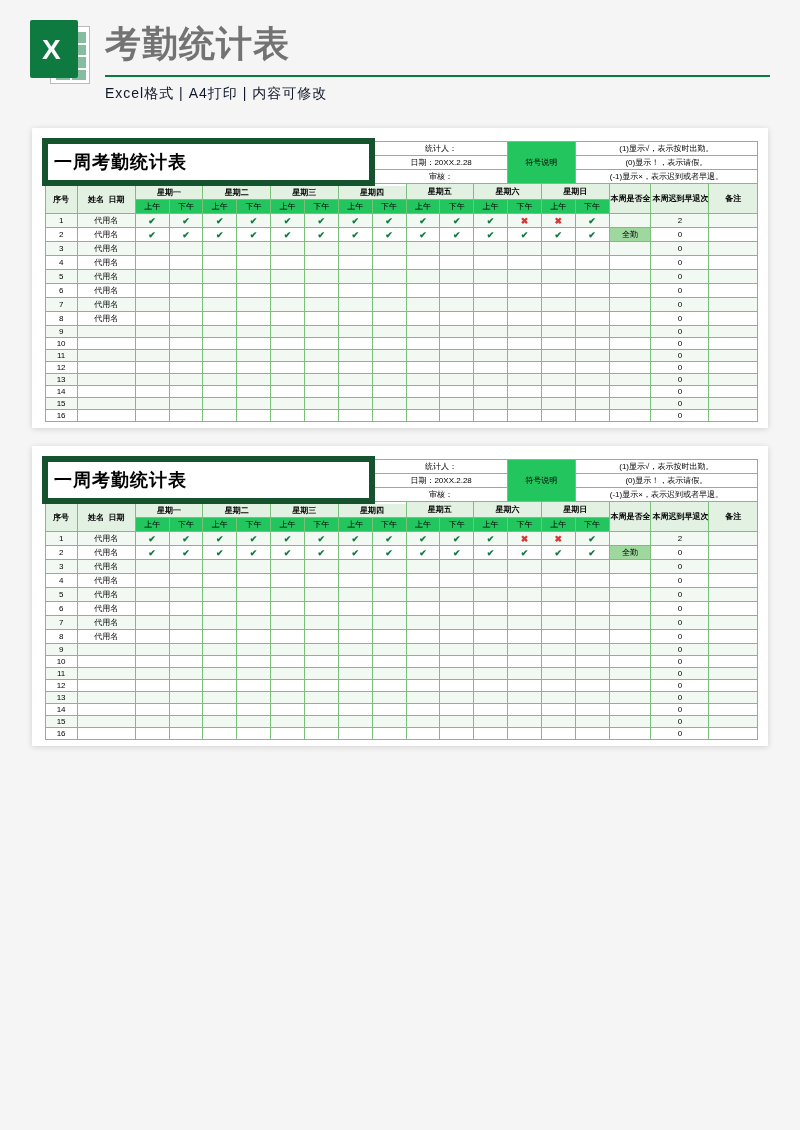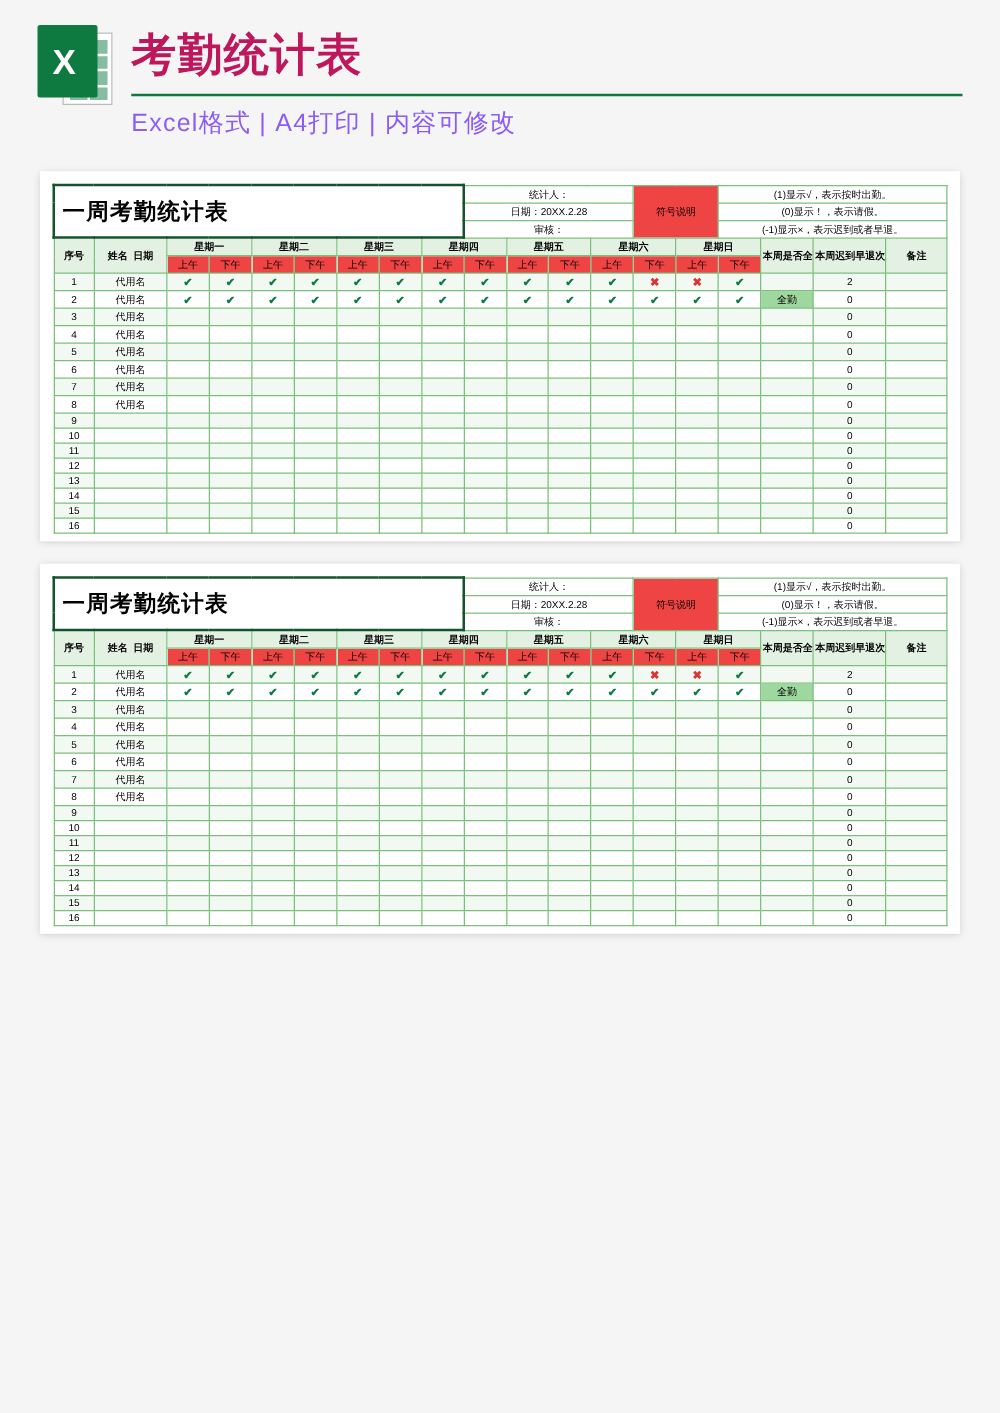--- a/index.html
+++ b/index.html
@@ -5,30 +5,30 @@
 *{box-sizing:border-box;margin:0;padding:0}
 body{width:800px;height:1130px;background:#f5f5f5;font-family:"Microsoft YaHei",sans-serif;overflow:hidden}
 .hdr{padding:20px 30px 15px;display:flex;align-items:flex-start;gap:15px}
 .xicon{width:60px;height:70px;position:relative;flex-shrink:0}
 .xicon .back{position:absolute;left:0;top:0;width:48px;height:58px;background:#0e7a3f;border-radius:2px}
 .xicon .front{position:absolute;right:0;top:6px;width:40px;height:58px;background:#fff;border:1px solid #bbb}
 .xicon .x{position:absolute;left:12px;top:14px;font-family:Arial;font-size:28px;font-weight:bold;color:#fff}
 .xicon .grid{position:absolute;right:4px;top:12px;width:30px;height:48px;display:grid;grid-template-columns:1fr 1fr;grid-template-rows:1fr 1fr 1fr 1fr;gap:2px}
 .xicon .grid div{background:#0e7a3f;opacity:.5}
 .htxt{flex:1}
-.title{font-size:36px;font-weight:900;color:#be185d;letter-spacing:1px}
+.title{font-size:36px;font-weight:900;color:#737373;letter-spacing:1px}
 .sub{height:2px;background:#0e7a3f;margin:6px 0 8px}
-.sub2{font-size:20px;color:#8b5cf6;letter-spacing:1px}
+.sub2{font-size:14px;color:#0f172a;letter-spacing:1px}
 .pages{padding:10px 32px 0;display:flex;flex-direction:column;gap:18px}
 .sheet{background:#fff;box-shadow:0 1px 6px rgba(0,0,0,.15);padding:10px 10px 6px}
 table{border-collapse:collapse;width:100%;table-layout:fixed}
 td,th{border:1px solid #7abf7a;font-size:8px;text-align:center;vertical-align:middle;padding:1px;overflow:hidden;white-space:nowrap}
-.ttl{font-size:18px;font-weight:900;text-align:left;padding:4px 6px;border:2px solid #14532d;letter-spacing:1px}
+.ttl{font-size:18px;font-weight:900;text-align:left;padding:4px 6px;border:6px solid #14532d;letter-spacing:1px}
 .h1{background:#e3f1e3;font-weight:bold}
-.h2{background:#ef4444}
+.h2{background:#22c55e}
 tr.data:nth-child(even) td{background:#f2f9f2}
 .chk{color:#0e7a3f;font-weight:bold;font-size:9px}
 .xm{color:#d33;font-weight:bold;font-size:9px}
 .full{background:#9fd89f!important;font-weight:normal}
 .c-seq{width:20px}
 .c-name{width:36px}
 .c-d{width:21px}
 .c-full{width:26px}
 .c-late{width:36px}
 .c-rem{width:30px}

